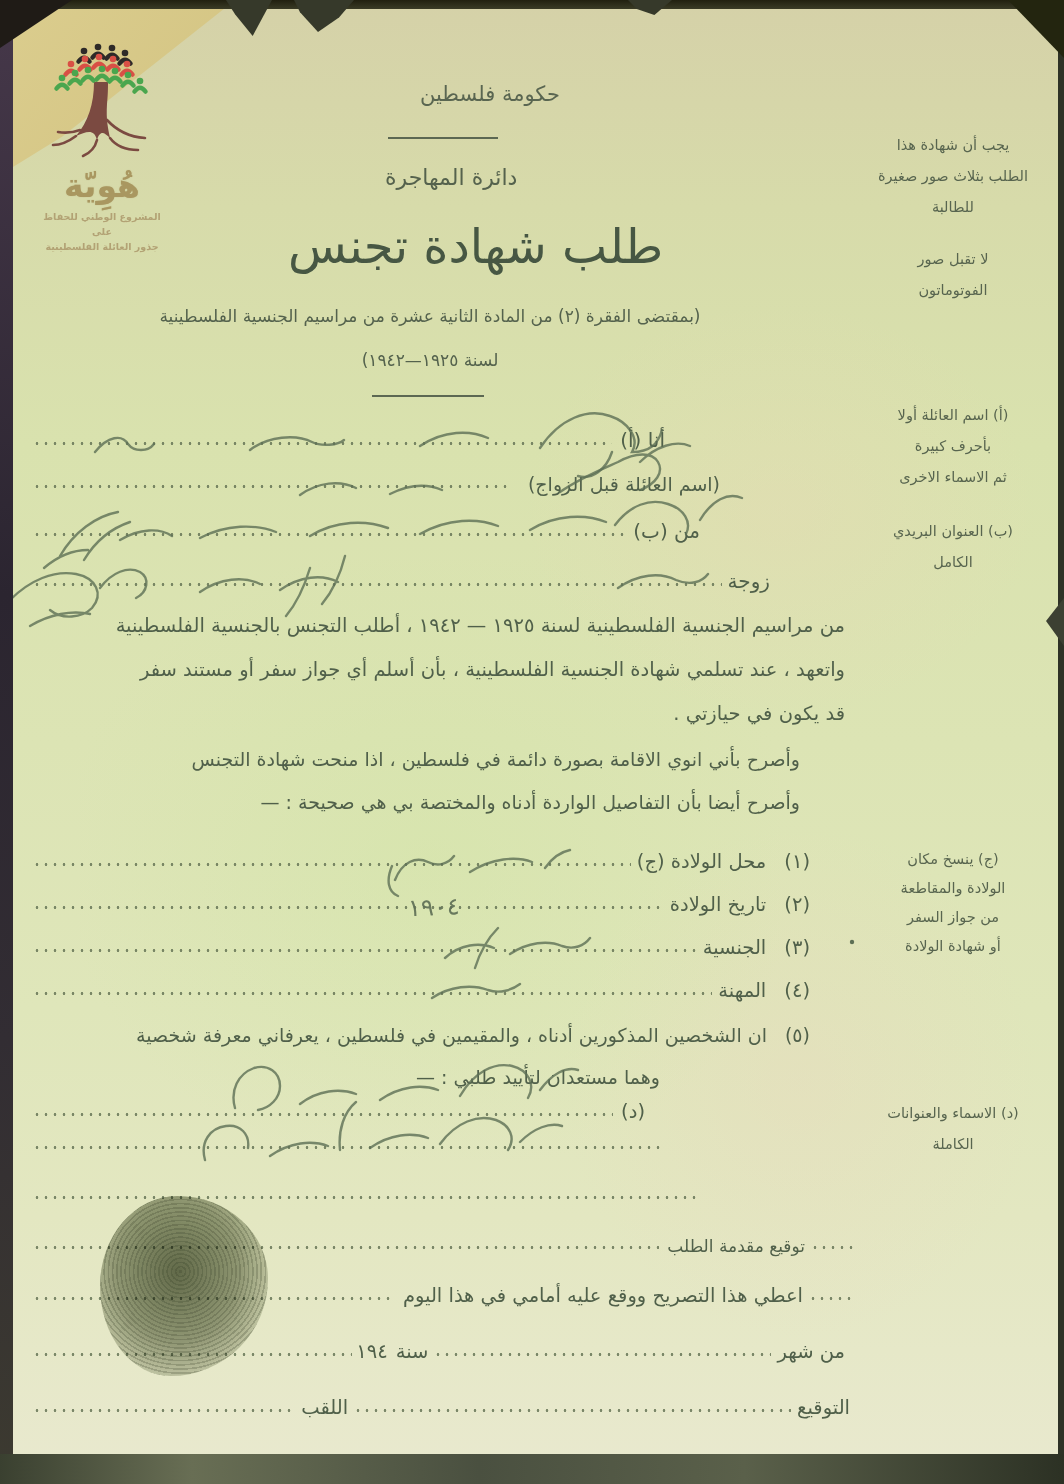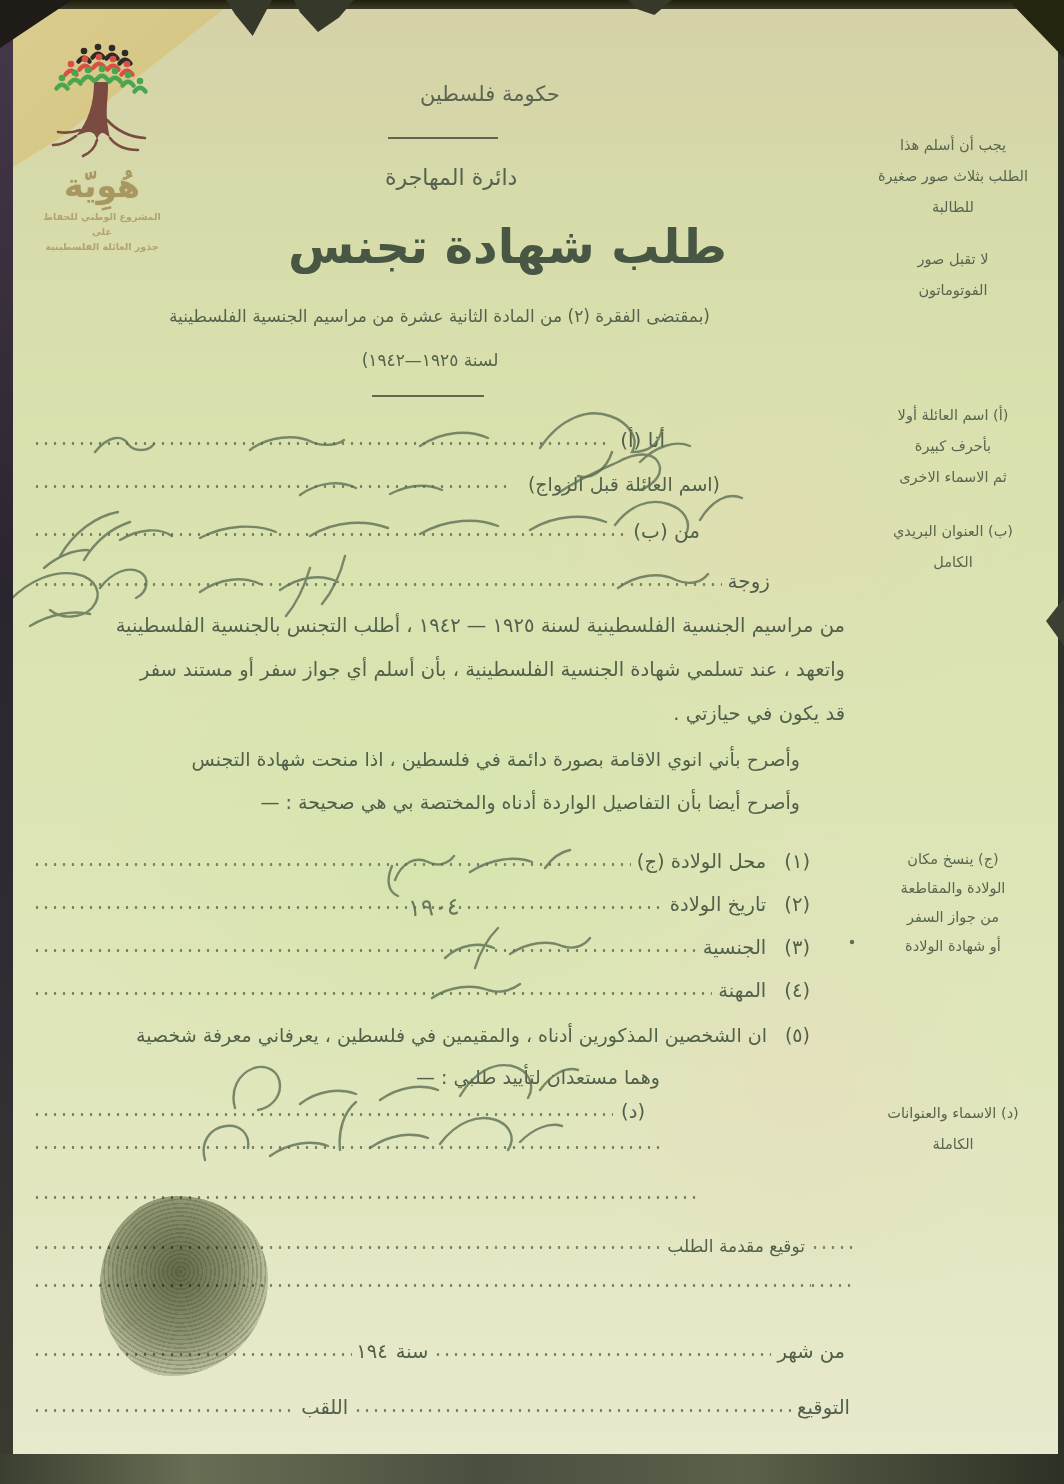--- a/index.html
+++ b/index.html
@@ -45,21 +45,21 @@
   .t,.r{position:absolute;direction:rtl;white-space:nowrap;color:#50604a;z-index:8}
   .t{text-align:right}
   .r{display:flex;align-items:baseline}
   .d{flex:1;height:3px;align-self:flex-end;margin-bottom:7px;
      background-image:radial-gradient(circle at 2px 1.5px,rgba(95,110,80,.8) 1.1px,transparent 1.6px);
      background-size:9px 3px;background-repeat:repeat-x}
   .d.f{flex:none}
   .num{margin-left:18px}
   .gov{font-size:21px;letter-spacing:1px;color:#5a6651}
   .dept{font-size:22px;color:#55624d}
-  .title{font-size:48px;font-weight:bold;color:#475743}
+  .title{font-size:48px;font-weight:normal;color:#475743}
   .sub{font-size:17px;color:#54624d}
   .rule{position:absolute;height:2px;background:#5c6852;z-index:8}
   .mnote{position:absolute;direction:rtl;text-align:center;font-size:14.5px;
     line-height:2.15;color:#58654f;z-index:8;white-space:nowrap}
   .hand-date{position:absolute;left:408px;top:891px;width:180px;direction:ltr;
     font-size:24px;letter-spacing:9px;color:#5d6e55;transform:rotate(-2deg);z-index:12;opacity:.9}
   
   .scrawls{position:absolute;inset:0;z-index:12;pointer-events:none}
   .scrawls path{fill:none;stroke:#5d6f55;stroke-width:2.4;stroke-linecap:round;opacity:.8}
   .fingerprint{position:absolute;left:100px;top:1196px;width:168px;height:180px;z-index:14;
@@ -129,21 +129,21 @@
   <div class="tagline">
     <div>المشروع الوطني للحفاظ على</div>
     <div>جذور العائلة الفلسطينية</div>
   </div>
 </div>
 
 <div class="t gov" style="left:420px;top:82px">حكومة فلسطين</div>
 <div class="rule" style="left:388px;top:137px;width:110px"></div>
 <div class="t dept" style="left:385px;top:165px">دائرة المهاجرة</div>
 <div class="t title" style="left:288px;top:218px">طلب شهادة تجنس</div>
-<div class="t sub" style="left:150px;top:306px;width:560px;text-align:right">(بمقتضى الفقرة (٢) من المادة الثانية عشرة من مراسيم الجنسية الفلسطينية</div>
+<div class="t sub" style="left:150px;top:306px;width:560px;text-align:center">(بمقتضى الفقرة (٢) من المادة الثانية عشرة من مراسيم الجنسية الفلسطينية</div>
 <div class="t sub" style="left:150px;top:350px;width:560px;text-align:center">لسنة ١٩٢٥—١٩٤٢)</div>
 <div class="rule" style="left:372px;top:395px;width:112px"></div>
 
 <div class="r" style="left:35px;right:399px;top:428px;font-size:20px">
   <span style="margin-left:8px">أنا (أ)</span>
   <div class="d"></div>
 </div>
 
 <div class="r" style="left:35px;right:344px;top:473px;font-size:19px">
   <span style="margin-left:16px">(اسم العائلة قبل الزواج)</span>
@@ -210,40 +210,41 @@
 </div>
 
 <div class="r" style="left:35px;right:211px;top:1236px;font-size:17px">
   <div class="d f" style="width:40px"></div>
   <span style="margin:0 8px">توقيع مقدمة الطلب</span>
   <div class="d"></div>
 </div>
 
 <div class="r" style="left:35px;right:211px;top:1284px;font-size:19.5px">
   <div class="d f" style="width:42px"></div>
+  <span style="margin:0 8px">اعطي هذا التصريح ووقع عليه أمامي في هذا اليوم</span>
   <div class="d"></div>
 </div>
 
 <div class="r" style="left:35px;right:219px;top:1340px;font-size:19.5px">
   <span style="margin-left:6px">من شهر</span>
   <div class="d f" style="width:335px"></div>
   <span style="margin:0 8px">سنة</span>
   <span style="margin-left:4px">١٩٤</span>
   <div class="d"></div>
 </div>
 
 <div class="r" style="left:35px;right:214px;top:1396px;font-size:19.5px">
   <span style="margin-left:6px">التوقيع</span>
   <div class="d f" style="width:435px"></div>
   <span style="margin:0 8px">اللقب</span>
   <div class="d"></div>
 </div>
 
 <div class="mnote" style="right:18px;top:130px;width:186px">
-  <div>يجب أن أسلم هذا</div>
+  <div>يجب أن شهادة هذا</div>
   <div>الطلب بثلاث صور صغيرة</div>
   <div>للطالبة</div>
 </div>
 <div class="mnote" style="right:18px;top:244px;width:186px">
   <div>لا  تقبل  صور</div>
   <div>الفوتوماتون</div>
 </div>
 <div class="mnote" style="right:18px;top:400px;width:186px">
   <div>(أ) اسم العائلة أولا</div>
   <div>بأحرف كبيرة</div>

